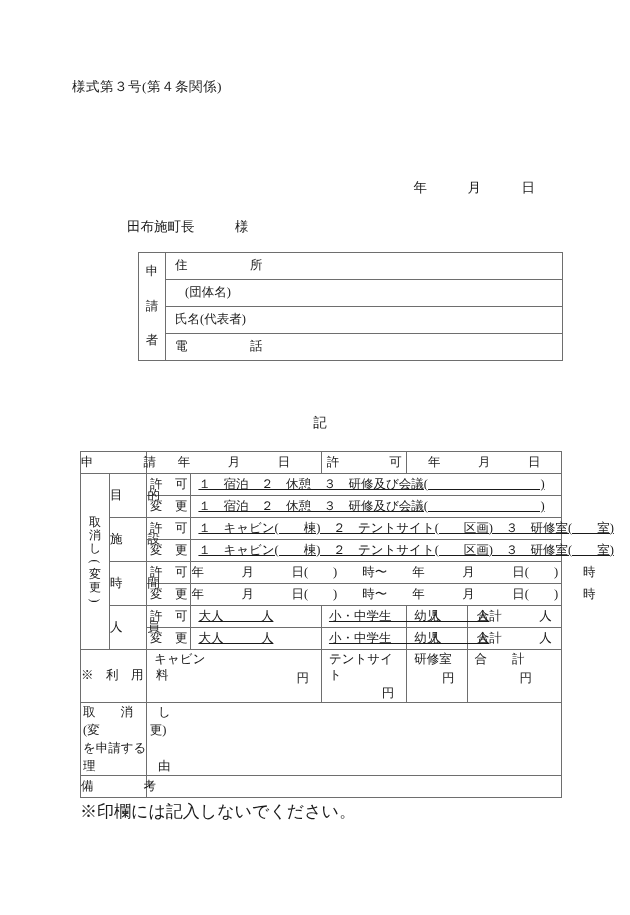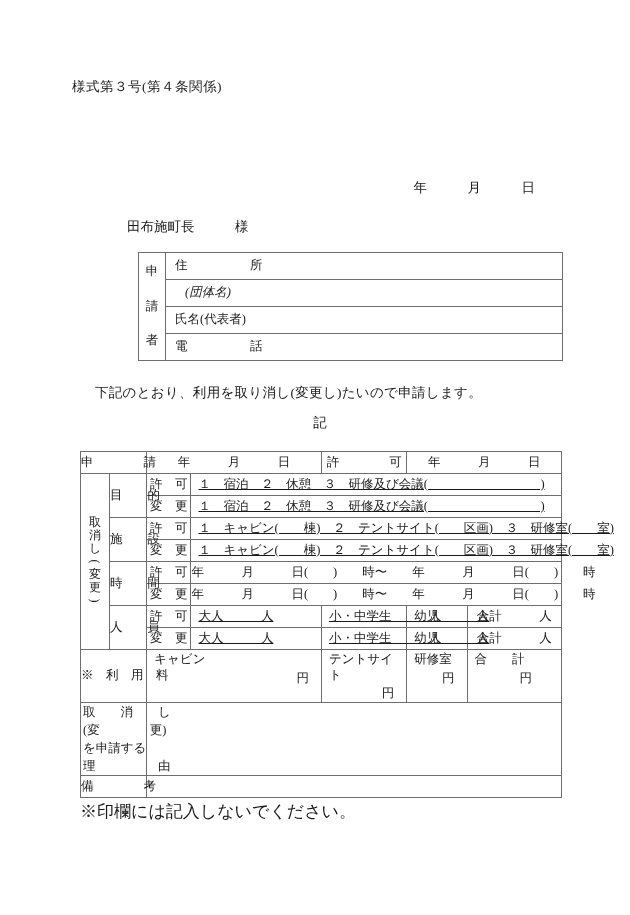--- a/index.html
+++ b/index.html
@@ -121,21 +121,20 @@
     height: 104px;
     font-size: 12.5px;
   }
   .cell-pad {
     padding-left: 9px;
     white-space: pre;
   }
   .cell-pad-indent {
     padding-left: 19px;
     white-space: pre;
-    font-style: italic;
   }
 
   
   .main-table {
     position: absolute;
     left: 80px;
     top: 451px;
     width: 482px;
   }
   .main-table td {
@@ -242,21 +241,20 @@
     </tr>
     <tr>
       <td class="cell-pad">氏名(代表者)</td>
     </tr>
     <tr>
       <td class="cell-pad">電　　　　　話</td>
     </tr>
   </tbody>
     </table>
 
-  <div class="statement">下記のとおり、利用を取り消し(変更し)たいので申請します。</div>
   <div class="ki-mark">記</div>
 
   <table class="main-table">
     <colgroup>
       <col class="mt-c1">
         <col class="mt-c2">
         <col style="width:44px">
         <col style="width:130px">
       <col style="width:85px">
         <col style="width:60px">

